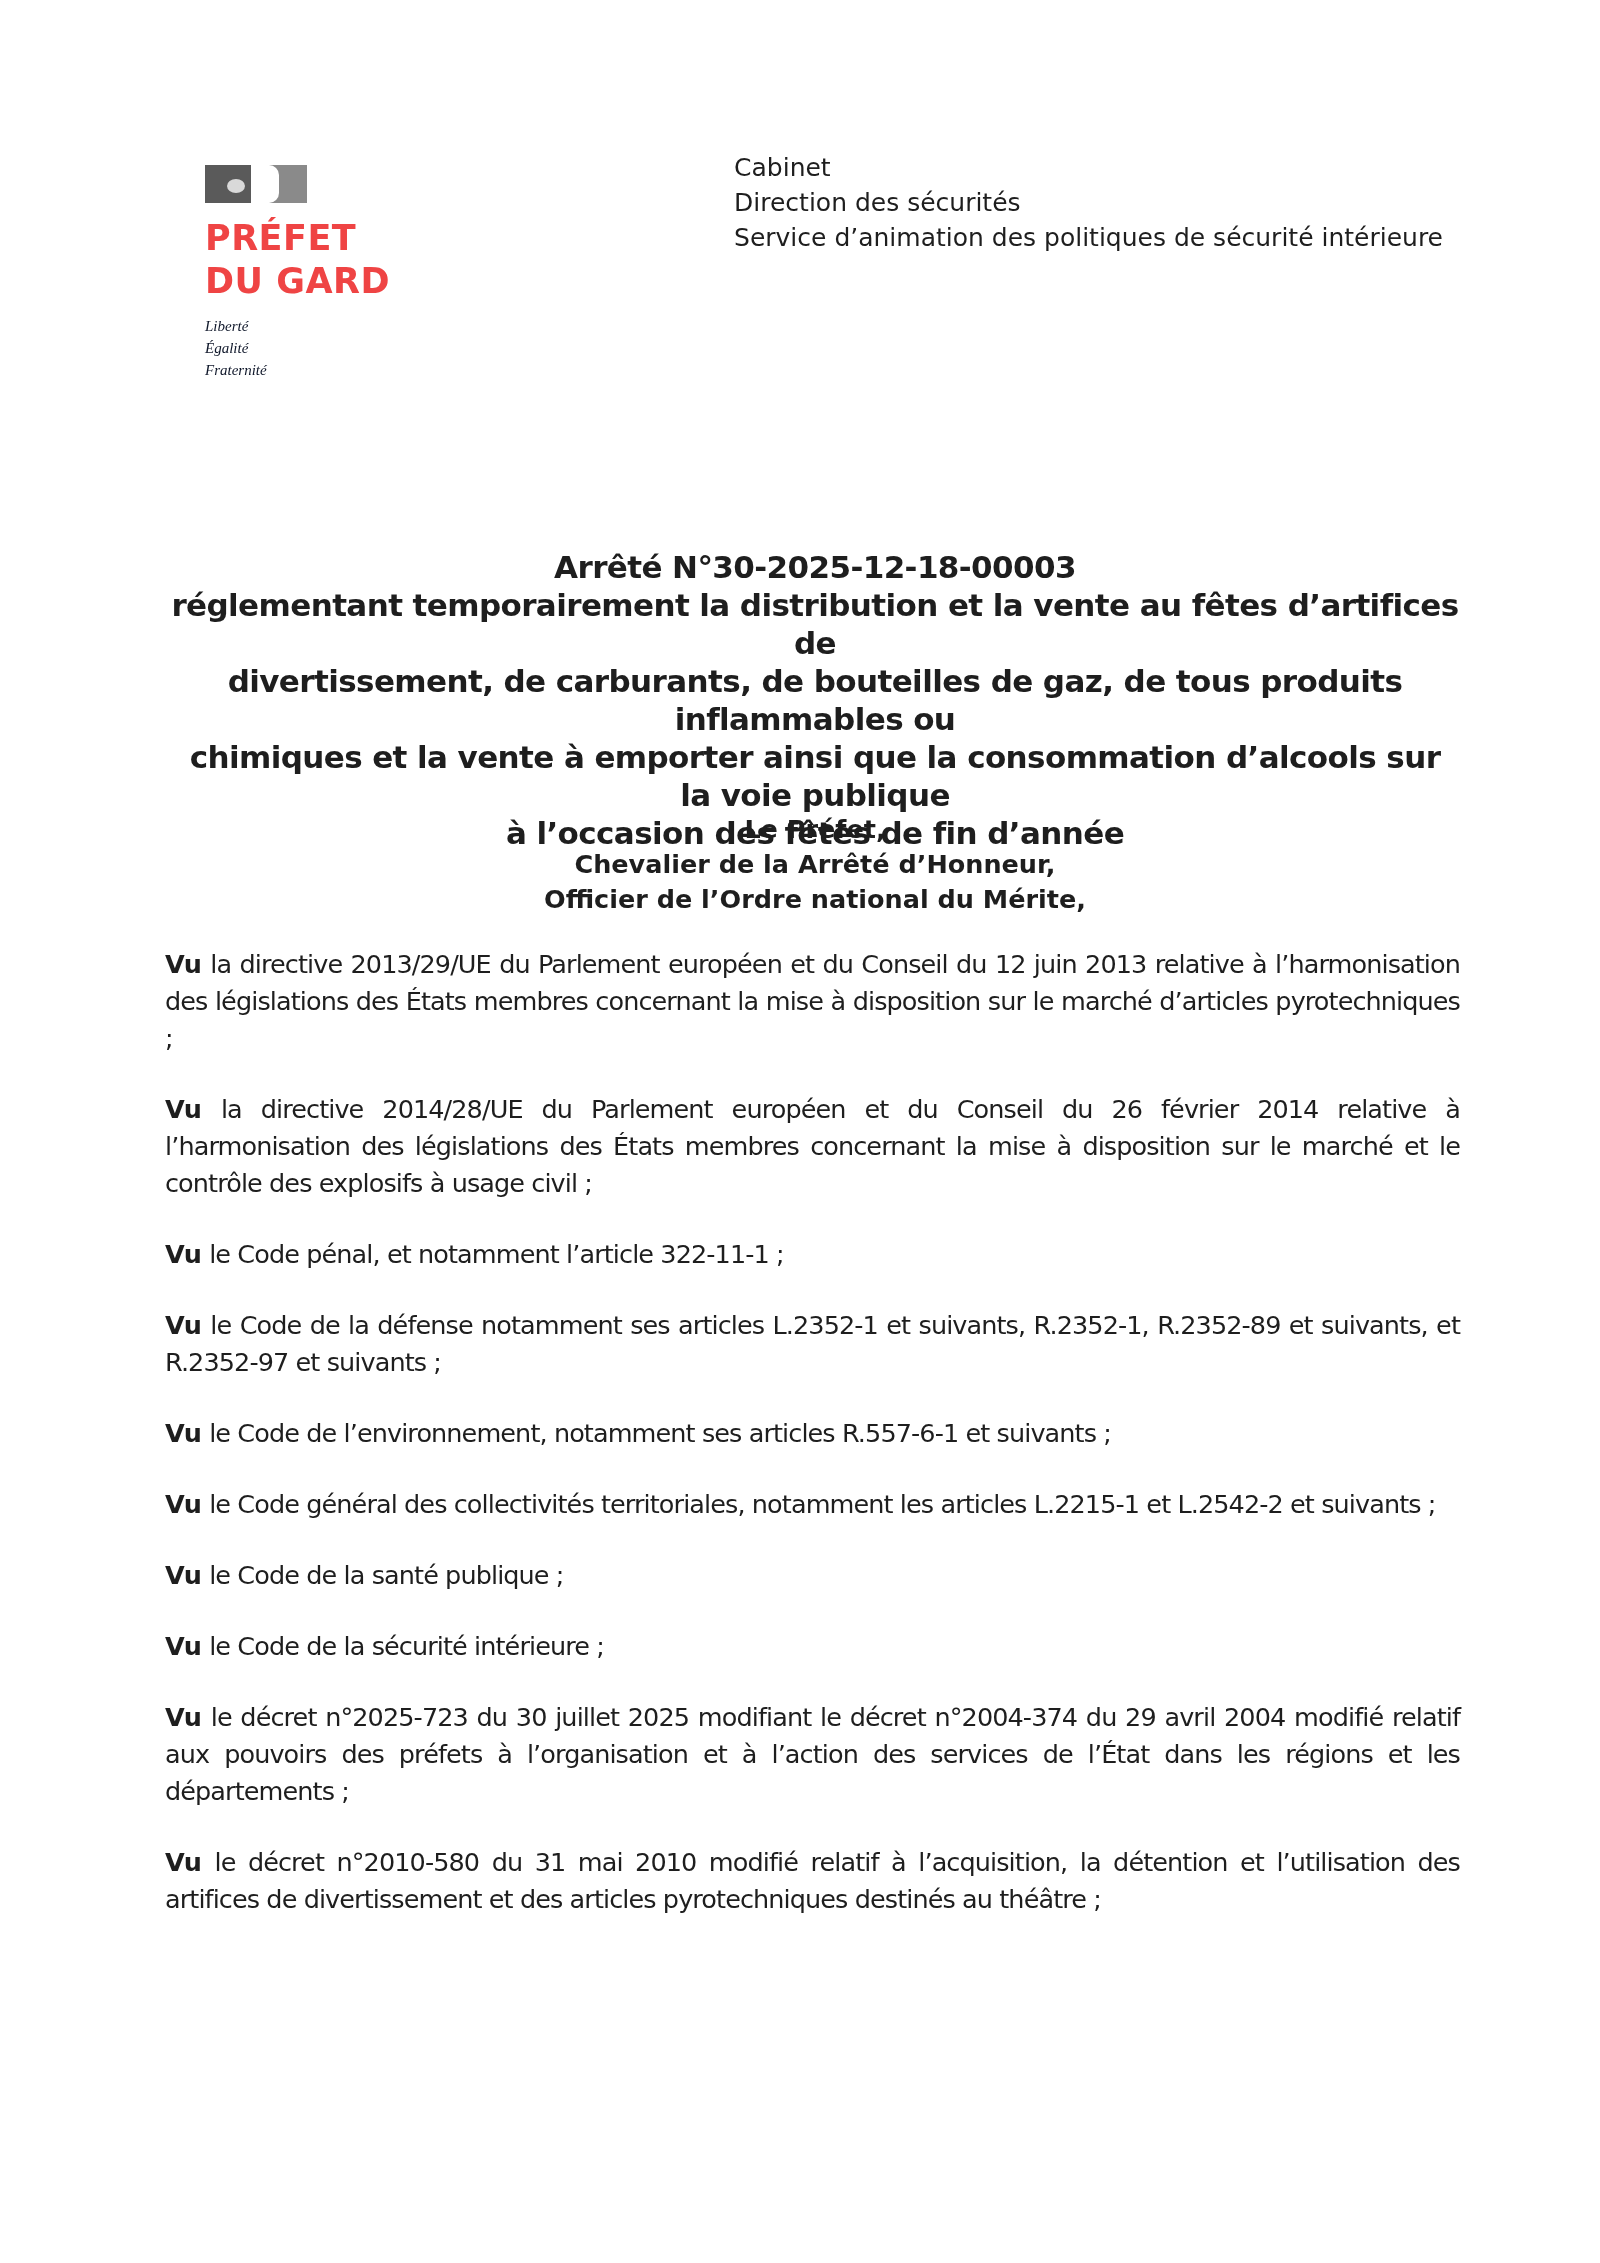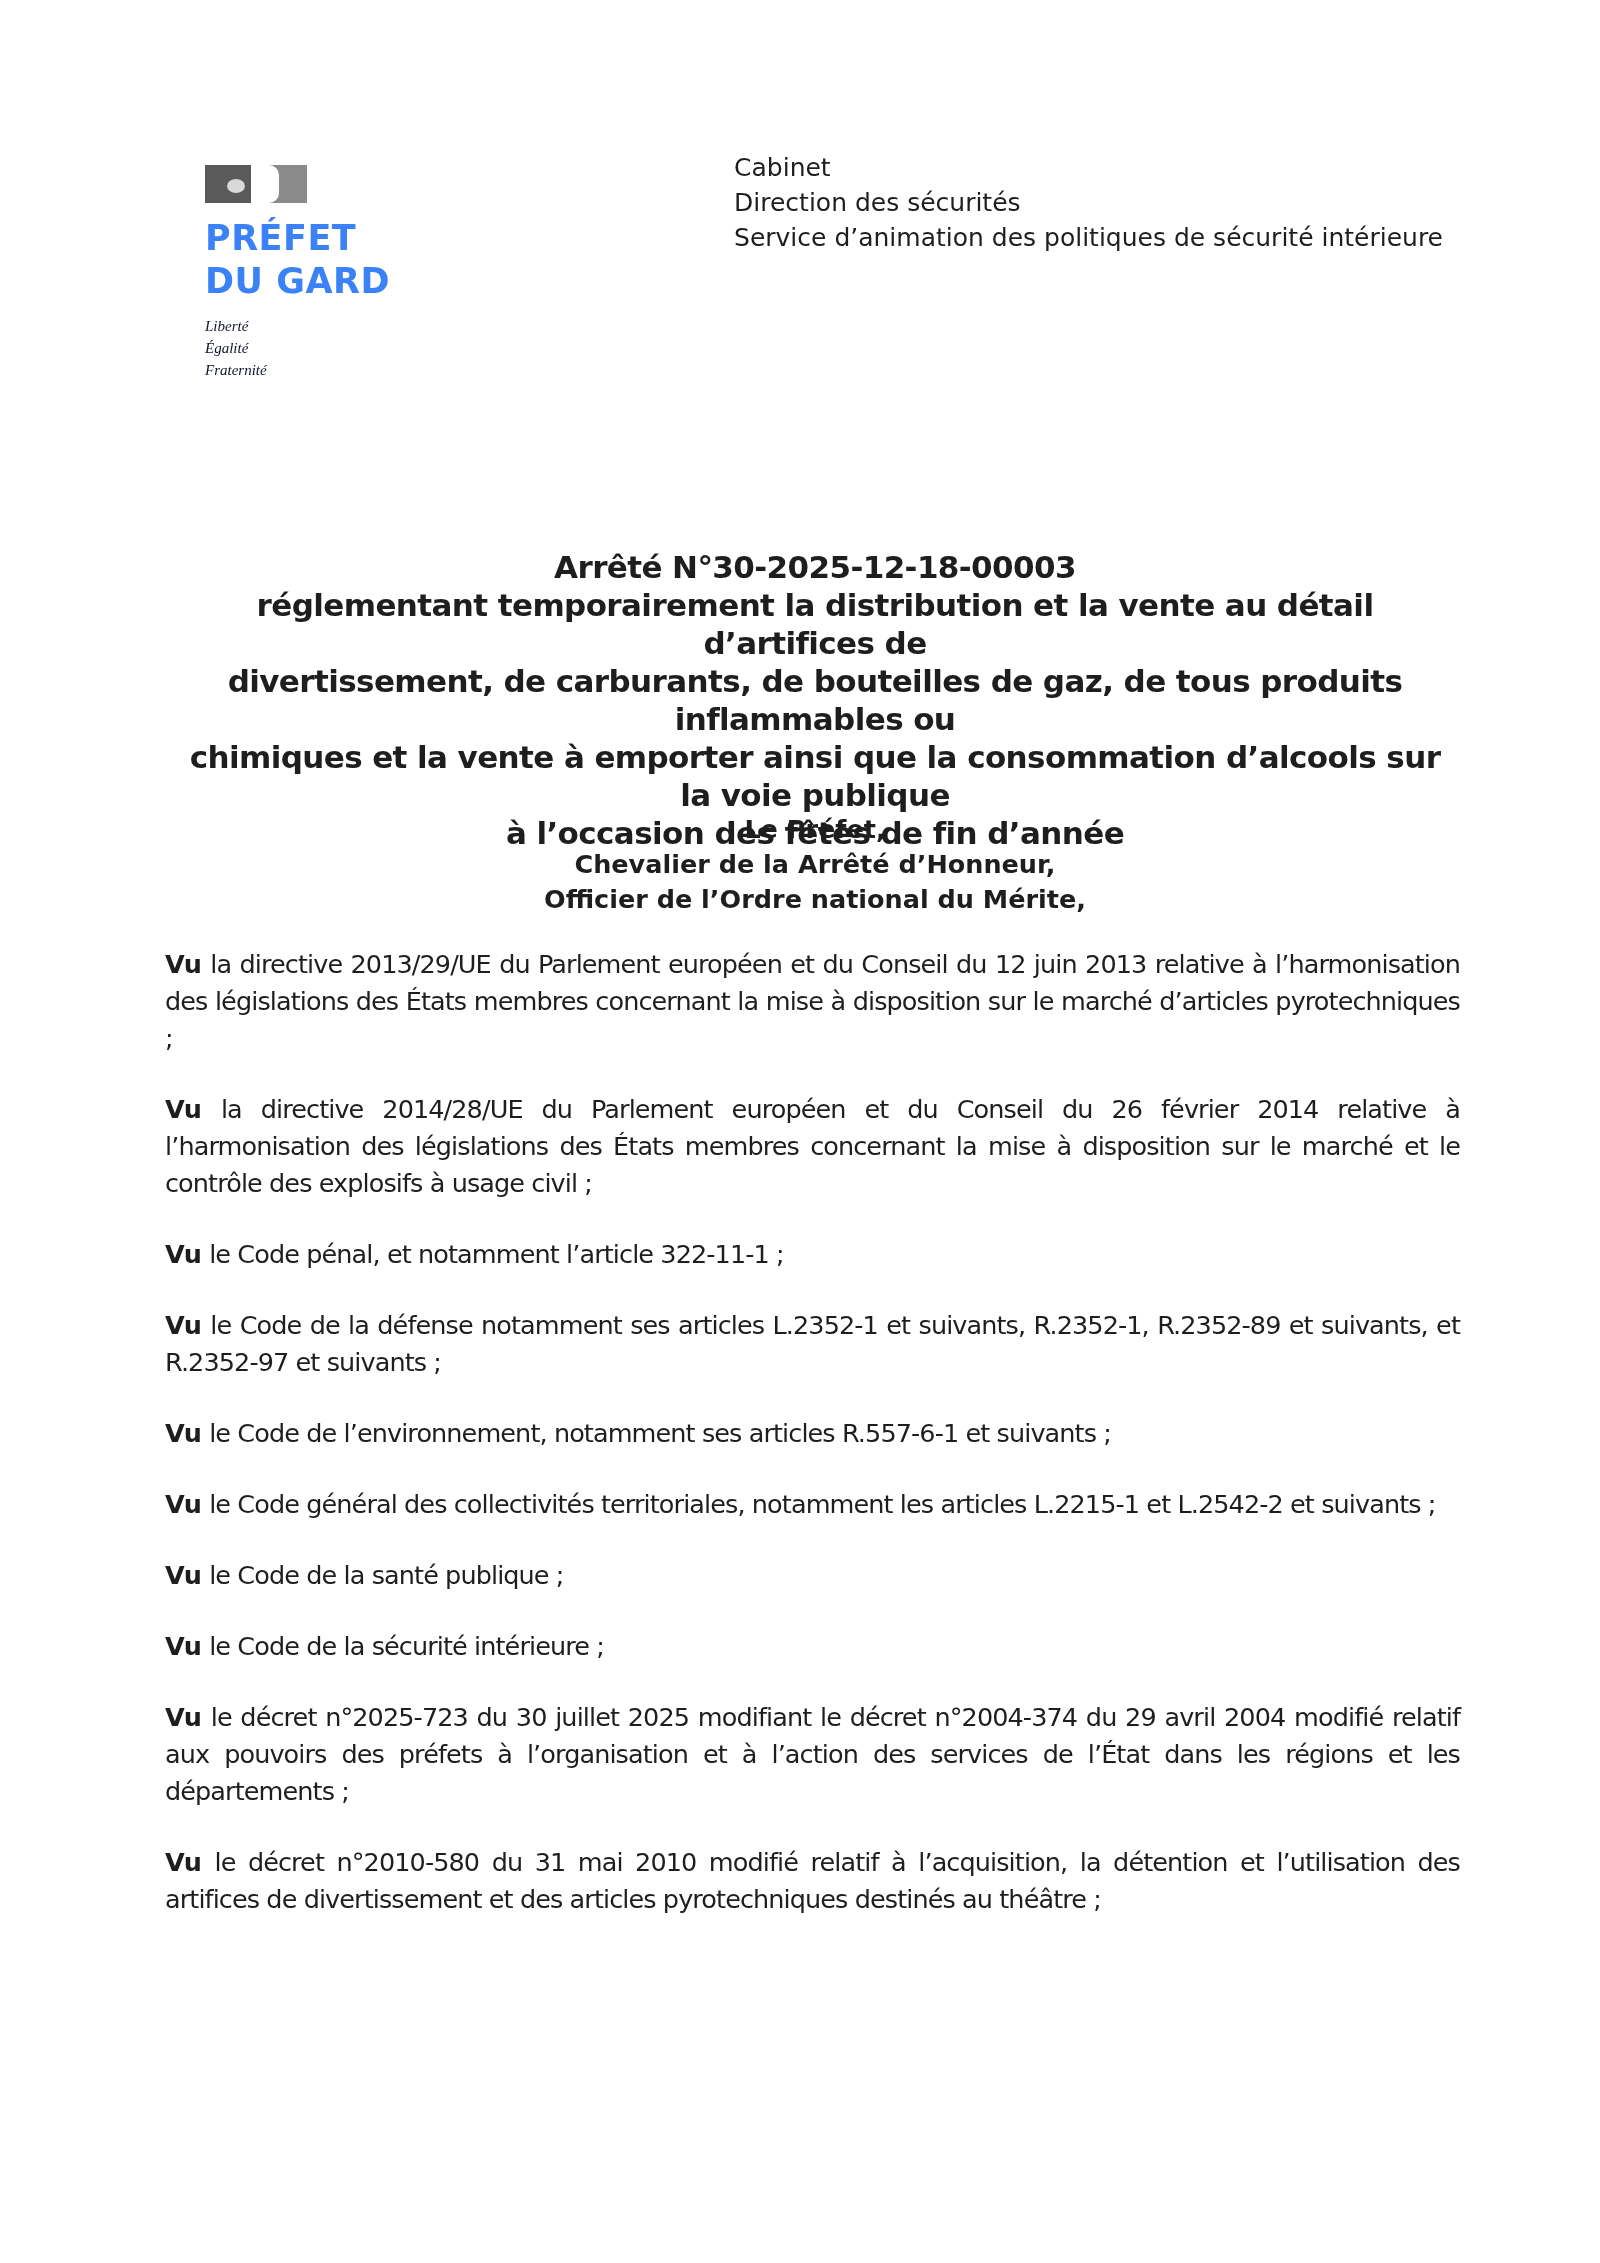--- a/index.html
+++ b/index.html
@@ -10,21 +10,21 @@
   
   .logo { position: absolute; left: 205px; top: 165px; width: 260px; }
   .marianne { display: flex; gap: 14px; width: 110px; height: 40px; }
   .marianne .blk1 { width: 46px; height: 38px; background: #5a5a5a; position: relative; }
   .marianne .blk1::after { content: ""; position: absolute; right: 6px; top: 14px; width: 18px; height: 14px;
       border-radius: 50%; background: #d9d9d9; }
   .marianne .blk2 { width: 42px; height: 38px; background: #8a8a8a; position: relative; }
   .marianne .blk2::before { content: ""; position: absolute; left: 0; top: 0; width: 14px; height: 38px;
       background: #ffffff; border-radius: 0 10px 10px 0; }
   .logo-title { font-family: "DejaVu Sans", sans-serif; font-weight: bold; font-size: 35px; line-height: 43px;
-      margin-top: 12px; letter-spacing: 0.5px; color: #3b82f6; }
+      margin-top: 12px; letter-spacing: 0.5px; color: #ef4444; }
   .motto { font-family: "Liberation Serif", serif; font-style: italic; font-size: 15px; line-height: 22px;
       margin-top: 12px; color: #0f172a; }
 
   
   .service { position: absolute; right: 157px; top: 150px; text-align: left;
       font-family: "DejaVu Sans", sans-serif; font-size: 25px; line-height: 35px; color: #1e1e1e; }
 
   
   .titleblock { position: absolute; left: 170px; width: 1290px; top: 548px; text-align: center;
       font-family: "DejaVu Sans", sans-serif; font-weight: bold; font-size: 31px; line-height: 38px; color: #1e1e1e;
@@ -63,21 +63,21 @@
   </div>
 
   <div class="service">
     <div>Cabinet</div>
     <div>Direction des sécurités</div>
     <div>Service d’animation des politiques de sécurité intérieure</div>
   </div>
 
   <div class="titleblock">
     <span class="num">Arrêté N°30-2025-12-18-00003</span>
-    <div>réglementant temporairement la distribution et la vente au détail d’artifices de</div>
+    <div>réglementant temporairement la distribution et la vente au fêtes d’artifices de</div>
     <div>divertissement, de carburants, de bouteilles de gaz, de tous produits inflammables ou</div>
     <div>chimiques et la vente à emporter ainsi que la consommation d’alcools sur la voie publique</div>
     <div>à l’occasion des fêtes de fin d’année</div>
   </div>
 
   <div class="prefet">
     <div>Le Préfet,</div>
     <div>Chevalier de la Arrêté d’Honneur,</div>
     <div>Officier de l’Ordre national du Mérite,</div>
   </div>

